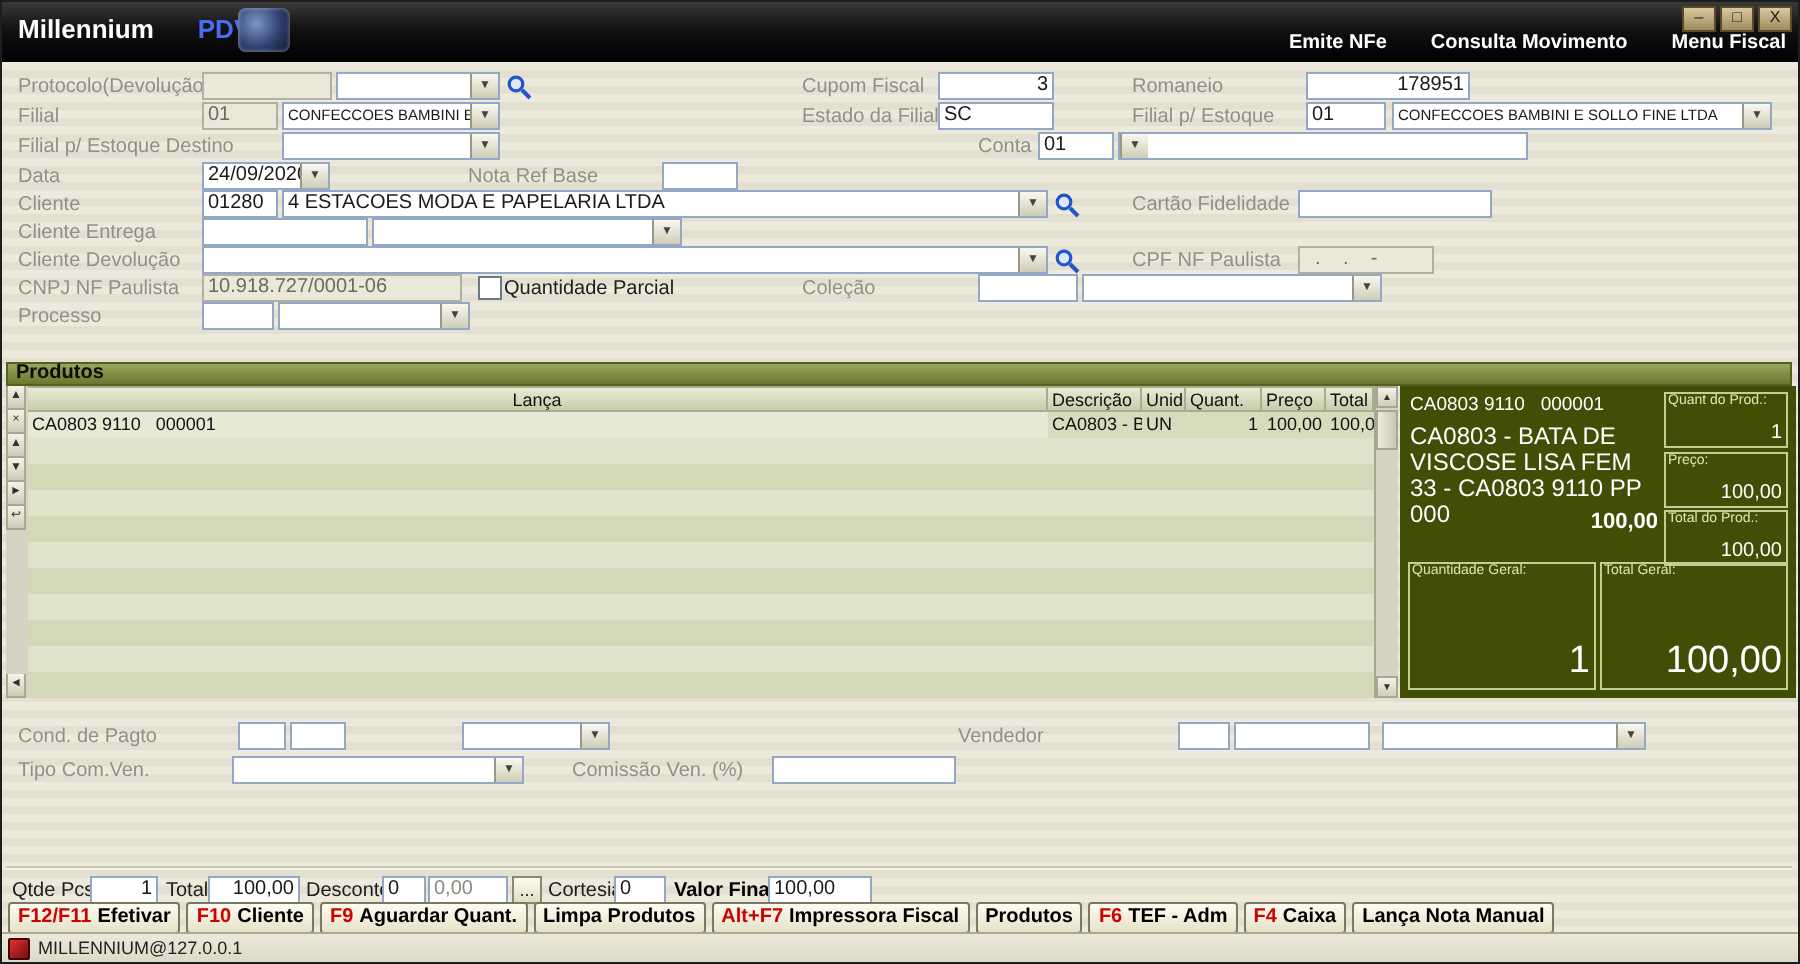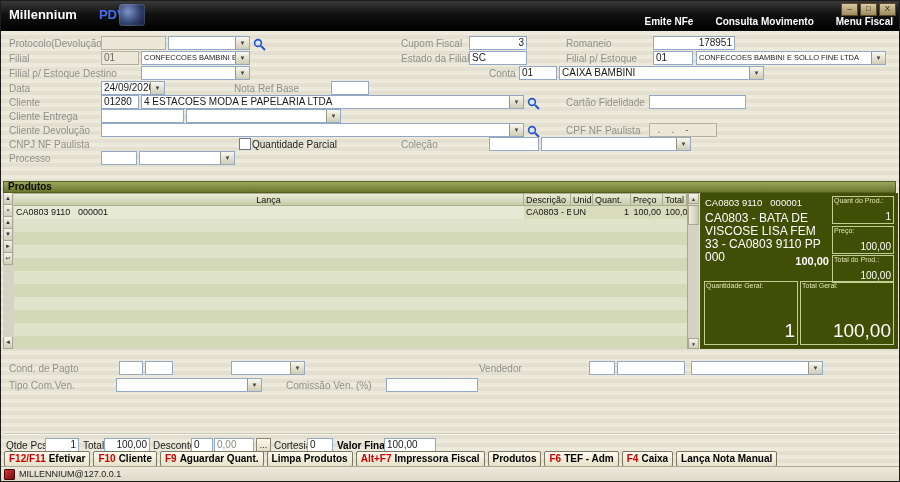--- a/index.html
+++ b/index.html
@@ -124,21 +124,20 @@
     </div>
 
     <span class="lbl" style="left:8px;top:37px">Filial p/ Estoque Destino</span>
     <div class="combo" style="left:140px;top:35px;width:109px">
       <div class="cval"></div>
       <div class="cbtn"></div>
     </div>
     <span class="lbl" style="left:488px;top:37px">Conta</span>
     <div class="inp" style="left:518px;top:35px;width:38px">01</div>
     <div class="combo" style="left:558px;top:35px;width:205px">
-      <div class="cval">CAIXA BAMBINI</div>
       <div class="cbtn"></div>
     </div>
 
     <span class="lbl" style="left:8px;top:52px">Data</span>
     <div class="combo" style="left:100px;top:50px;width:64px">
       <div class="cval">24/09/2020</div>
       <div class="cbtn"></div>
     </div>
     <span class="lbl" style="left:233px;top:52px">Nota Ref Base</span>
     <div class="inp" style="left:330px;top:50px;width:38px"></div>
@@ -173,20 +172,21 @@
     <span class="sic" style="left:526px;top:93px">
       <svg width="13" height="13" viewBox="0 0 13 13">
           <circle cx="5" cy="5" r="3.4" fill="#dce8ff" stroke="#2255cc" stroke-width="1.6"></circle>
           <line x1="8" y1="8" x2="12" y2="12" stroke="#2255cc" stroke-width="2"></line>
         </svg>
     </span>
     <span class="lbl" style="left:565px;top:94px">CPF NF Paulista</span>
     <div class="inp dis" style="left:648px;top:92px;width:68px">  .    .    -</div>
 
     <span class="lbl" style="left:8px;top:108px">CNPJ NF Paulista</span>
+    <div class="inp dis" style="left:100px;top:106px;width:130px">10.918.727/0001-06</div>
     <span class="chk" style="left:238px;top:107px"></span>
     <span class="lbl dk" style="left:251px;top:108px">Quantidade Parcial</span>
     <span class="lbl" style="left:400px;top:108px">Coleção</span>
     <div class="inp" style="left:488px;top:106px;width:50px"></div>
     <div class="combo" style="left:540px;top:106px;width:150px">
       <div class="cval"></div>
       <div class="cbtn"></div>
     </div>
 
     <span class="lbl" style="left:8px;top:122px">Processo</span>

